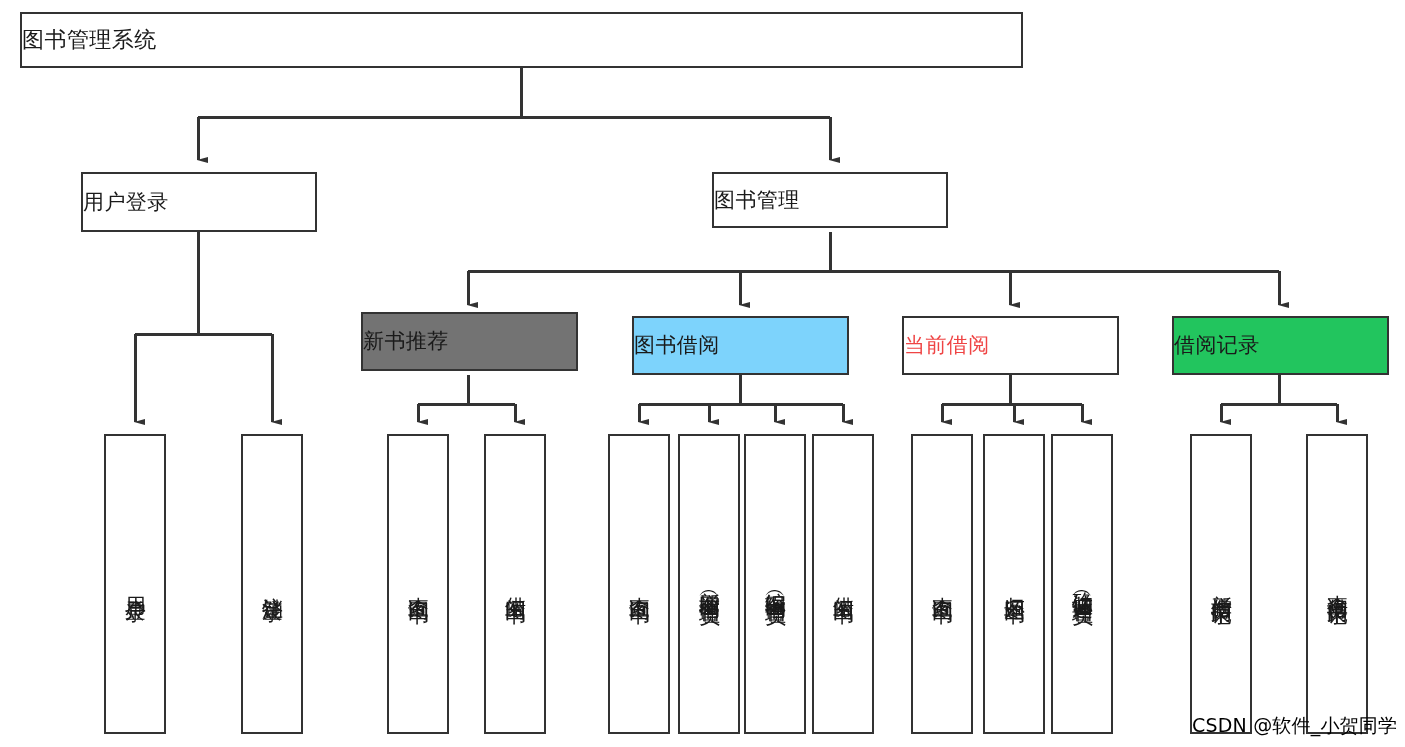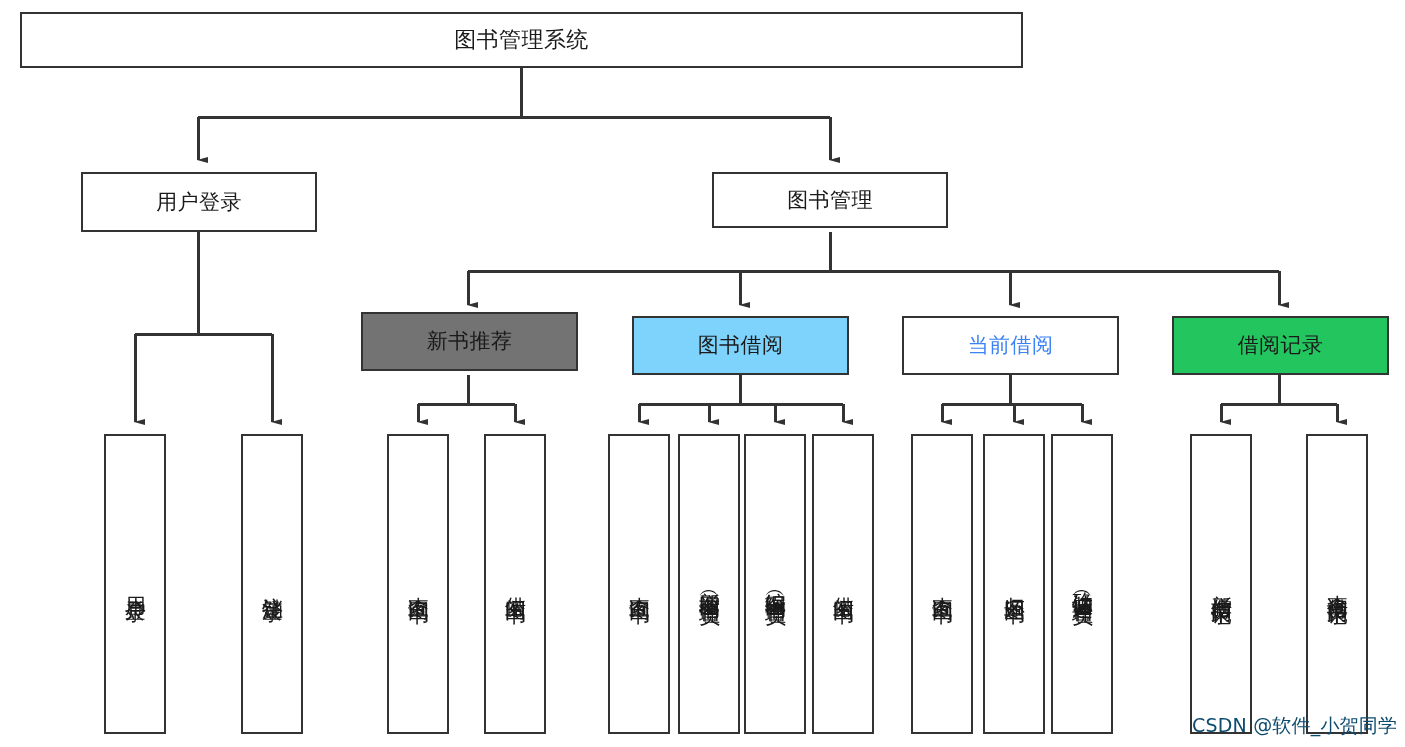--- a/index.html
+++ b/index.html
@@ -26,21 +26,21 @@
     height: 747px;
     pointer-events: none;
   }
   .node {
     position: absolute;
     box-sizing: border-box;
     background: #ffffff;
     border: 2px solid #333333;
     display: flex;
     align-items: center;
-    justify-content: center;
+    justify-content: flex-start;
     color: #1a1a1a;
   }
   .node .label {
     display: block;
     line-height: 1.18;
     letter-spacing: 0.02em;
     white-space: nowrap;
   }
   .node.horiz .label {
     font-size: 21px;
@@ -132,21 +132,21 @@
   <div class="node horiz" style="left: 712px; top: 172px; width: 236px; height: 56px; border-color: rgb(51, 51, 51); background: rgb(255, 255, 255); color: rgb(26, 26, 26);">
     <span class="label">图书管理</span>
   </div>
 
   <div class="node horiz" style="left: 361px; top: 312px; width: 217px; height: 59px; border-color: rgb(51, 51, 51); background: #737373; color: rgb(26, 26, 26);">
     <span class="label">新书推荐</span>
   </div>
   <div class="node horiz" style="left: 632px; top: 316px; width: 217px; height: 59px; border-color: rgb(51, 51, 51); background: #7dd3fc; color: rgb(26, 26, 26);">
     <span class="label">图书借阅</span>
   </div>
-  <div class="node horiz" style="left: 902px; top: 316px; width: 217px; height: 59px; border-color: rgb(51, 51, 51); background: rgb(255, 255, 255); color: #3b82f6;">
+  <div class="node horiz" style="left: 902px; top: 316px; width: 217px; height: 59px; border-color: rgb(51, 51, 51); background: rgb(255, 255, 255); color: #ef4444;">
     <span class="label">当前借阅</span>
   </div>
   <div class="node horiz" style="left: 1172px; top: 316px; width: 217px; height: 59px; border-color: rgb(51, 51, 51); background: #22c55e; color: rgb(26, 26, 26);">
     <span class="label">借阅记录</span>
   </div>
 
   <div class="node vert" style="left: 104px; top: 434px; width: 62px; height: 300px; border-color: rgb(51, 51, 51); background: rgb(255, 255, 255); color: rgb(26, 26, 26);">
     <span class="label">用户登录</span>
   </div>
   <div class="node vert" style="left: 241px; top: 434px; width: 62px; height: 300px; border-color: rgb(51, 51, 51); background: rgb(255, 255, 255); color: rgb(26, 26, 26);">
@@ -179,15 +179,15 @@
   <div class="node vert" style="left: 1051px; top: 434px; width: 62px; height: 300px; border-color: rgb(51, 51, 51); background: rgb(255, 255, 255); color: rgb(26, 26, 26);">
     <span class="label">确认归还（管理员）</span>
   </div>
   <div class="node vert" style="left: 1190px; top: 434px; width: 62px; height: 300px; border-color: rgb(51, 51, 51); background: rgb(255, 255, 255); color: rgb(26, 26, 26);">
     <span class="label">新增借阅记录</span>
   </div>
   <div class="node vert" style="left: 1306px; top: 434px; width: 62px; height: 300px; border-color: rgb(51, 51, 51); background: rgb(255, 255, 255); color: rgb(26, 26, 26);">
     <span class="label">查询借阅记录</span>
   </div>
 
-  <div class="watermark" style="left: 1192px; top: 713px; color: #0c4a6e;">CSDN @软件_小贺同学</div>
+  <div class="watermark" style="left: 1192px; top: 713px; color: #000000;">CSDN @软件_小贺同学</div>
 
 </div>
 
 </body></html>

